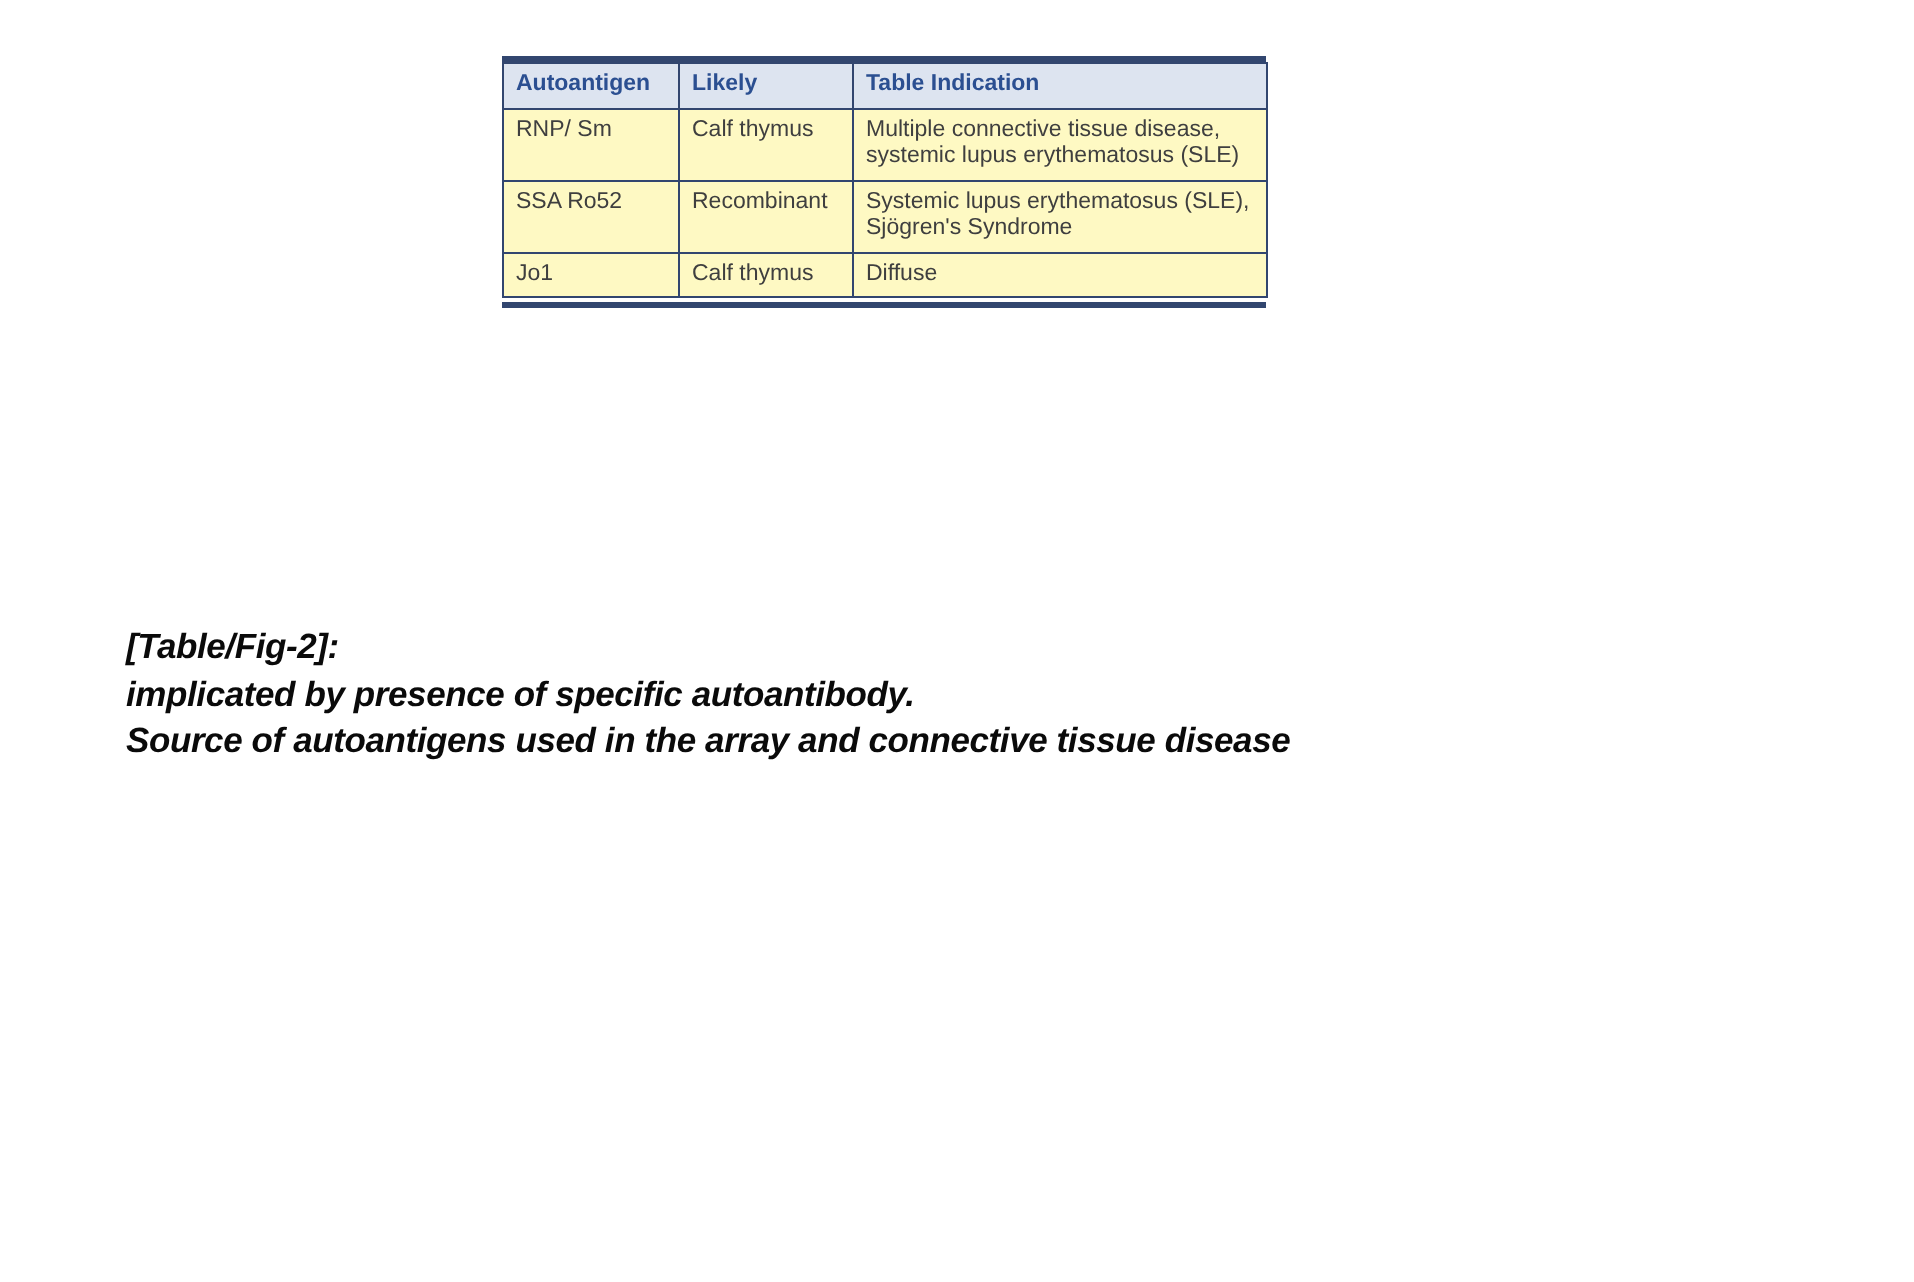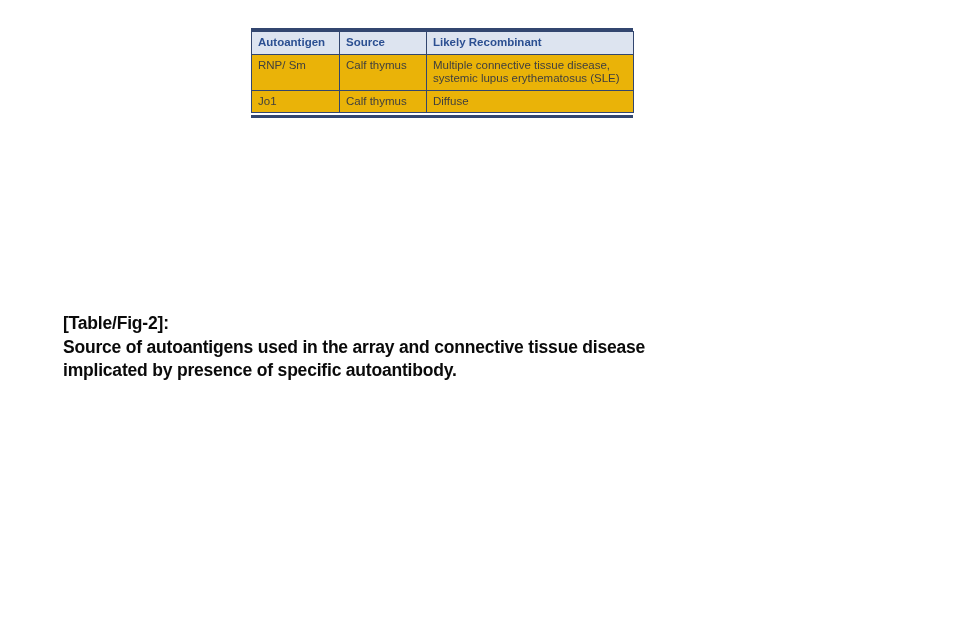--- a/index.html
+++ b/index.html
@@ -44,62 +44,68 @@
     vertical-align:top;
     word-wrap:break-word;
   }
   th{
     background:var(--header-bg);
     color:var(--header-text);
     font-weight:bold;
   }
   td{
     color:var(--body-text);
-    background:#eab308;
+    background:#fef9c3;
   }
   .caption{
     position:absolute;
     left:63px;top:312px;
     width:760px;
     font-weight:bold;
+    font-style:italic;
     font-size:17.5px;
     line-height:23.5px;
     color:var(--caption-text);
     letter-spacing:-0.2px;
   }
 </style>
 </head>
 <body>
 
 <div class="table-wrap">
   <table>
     <colgroup>
       <col class="c1">
         <col class="c2">
         <col class="c3">
     </colgroup>
     <thead>
       <tr>
         <th>Autoantigen</th>
-        <th>Source</th>
-        <th>Likely Recombinant</th>
+        <th>Likely</th>
+        <th>Table Indication</th>
       </tr>
     </thead>
     <tbody id="table-body">
         <tr>
           <td>RNP/ Sm</td>
           <td>Calf thymus</td>
           <td>Multiple connective tissue disease, systemic lupus erythematosus (SLE)</td>
+        </tr>
+        <tr>
+          <td>SSA Ro52</td>
+          <td>Recombinant</td>
+          <td>Systemic lupus erythematosus (SLE), Sjögren's Syndrome</td>
         </tr>
         <tr>
           <td>Jo1</td>
           <td>Calf thymus</td>
           <td>Diffuse</td>
         </tr>
       </tbody>
   </table>
 </div>
 
 <div class="caption">
   <div>[Table/Fig-2]:</div>
+  <div>implicated by presence of specific autoantibody.</div>
   <div>Source of autoantigens used in the array and connective tissue disease</div>
-  <div>implicated by presence of specific autoantibody.</div>
 </div>
 
 </body></html>

